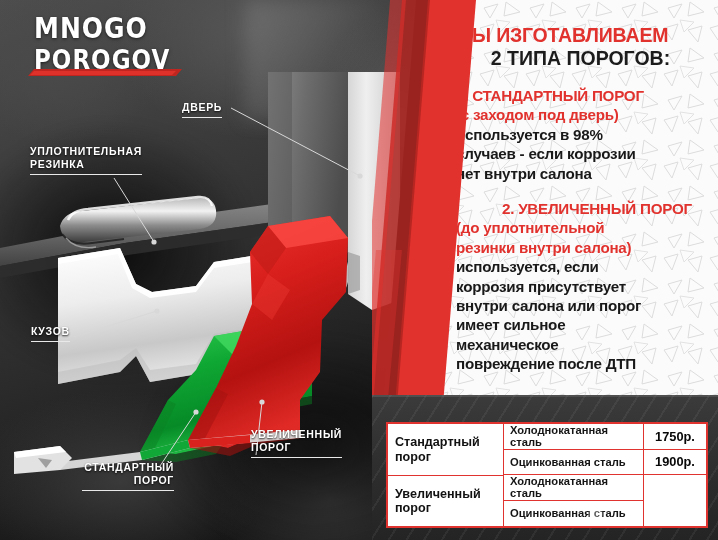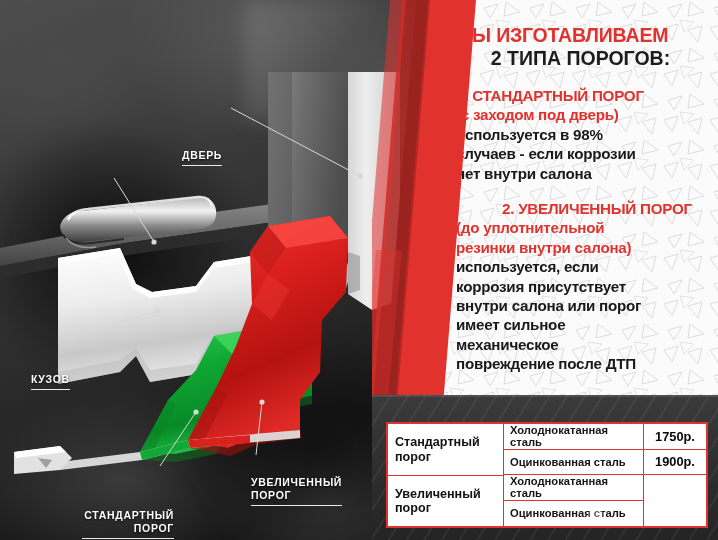--- a/index.html
+++ b/index.html
@@ -53,21 +53,20 @@
   
   .lbl {
     position: absolute;
     color: #ffffff;
     font-weight: bold;
     font-size: 10.5px;
     letter-spacing: 0.7px;
     line-height: 13px;
     text-shadow: 0 1px 2px rgba(0,0,0,0.85);
     white-space: pre-line;
-    margin-top: 48px;
   }
   .lbl.right { text-align: right; }
   .lbl.ul { border-bottom: 1.4px solid #e9e9e9; padding-bottom: 2.5px; }
 
   
   .divider { position: absolute; left: 372px; top: 0; width: 130px; height: 540px; }
 
   
   .right-panel {
     position: absolute; left: 432px; top: 0;
@@ -331,29 +330,39 @@
       <path d="M 160 466 L 196 412"></path>
       <circle cx="196" cy="412" r="2.6" fill="#d8d8d8" stroke="none"></circle>
 
       <path d="M 256 455 L 262 402"></path>
       <circle cx="262" cy="402" r="2.6" fill="#d8d8d8" stroke="none"></circle>
     </g>
   </svg>
 
   <div class="lbl ul" style="left:182px; top:101px;">ДВЕРЬ</div>
 
+  <div class="lbl ul" style="left:30px; top:145px;">УПЛОТНИТЕЛЬНАЯ
+РЕЗИНКА</div>
 
   <div class="lbl ul" style="left:31px; top:325px;text-align:right;">КУЗОВ</div>
 
   <div class="lbl ul right" style="left:82px; top:461px; width:92px;">СТАНДАРТНЫЙ
 ПОРОГ</div>
 
   <div class="lbl ul" style="left:251px; top:428px;">УВЕЛИЧЕННЫЙ
 ПОРОГ</div>
 
+  <div class="logo">
+    <div class="logo-txt logo-l1">MNOGO</div>
+    <div class="logo-txt logo-l2">POROGOV</div>
+    <svg width="170" height="14" style="position:absolute;left:-8px;top:52px;">
+      <path d="M 2 10 L 150 10 L 156 3 L 8 3 Z" fill="#c0261f"></path>
+      <path d="M 4 9 L 146 9 L 150 5 L 8 5 Z" fill="#e4352c" opacity="0.8"></path>
+    </svg>
+  </div>
 
   <div class="right-panel">
     <div class="rp-bg"></div>
 
     <svg style="position:absolute;inset:0;" width="286" height="540">
       <defs>
         <pattern id="tri" width="46" height="46" patternUnits="userSpaceOnUse">
           <path d="M 6 8 L 20 4 L 12 18 Z" fill="none" stroke="#dcdcdc" stroke-width="1"></path>
           <path d="M 28 2 L 42 12 L 26 16 Z" fill="none" stroke="#dcdcdc" stroke-width="1"></path>
           <path d="M 2 28 L 16 24 L 10 40 Z" fill="none" stroke="#dcdcdc" stroke-width="1"></path>

